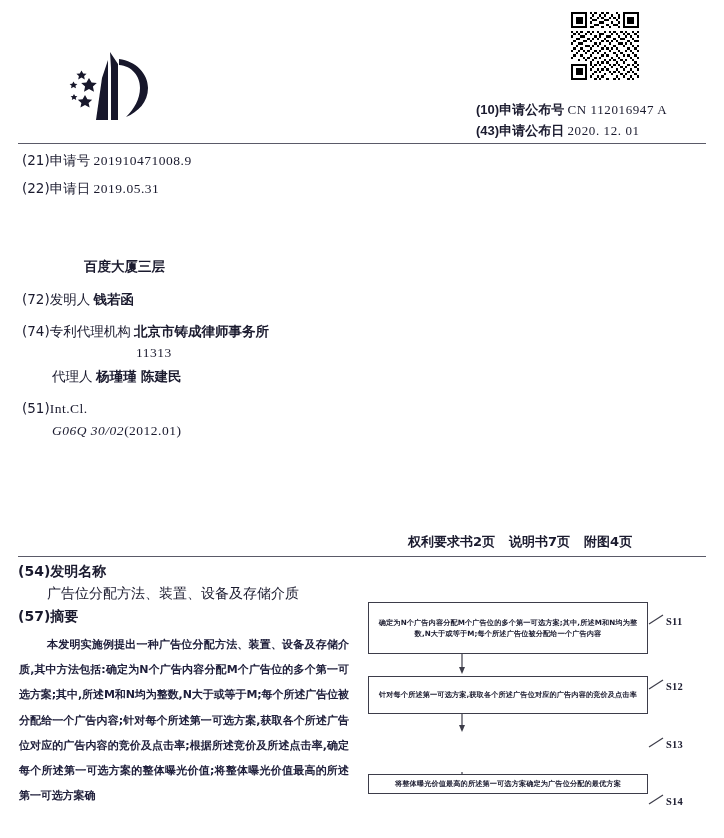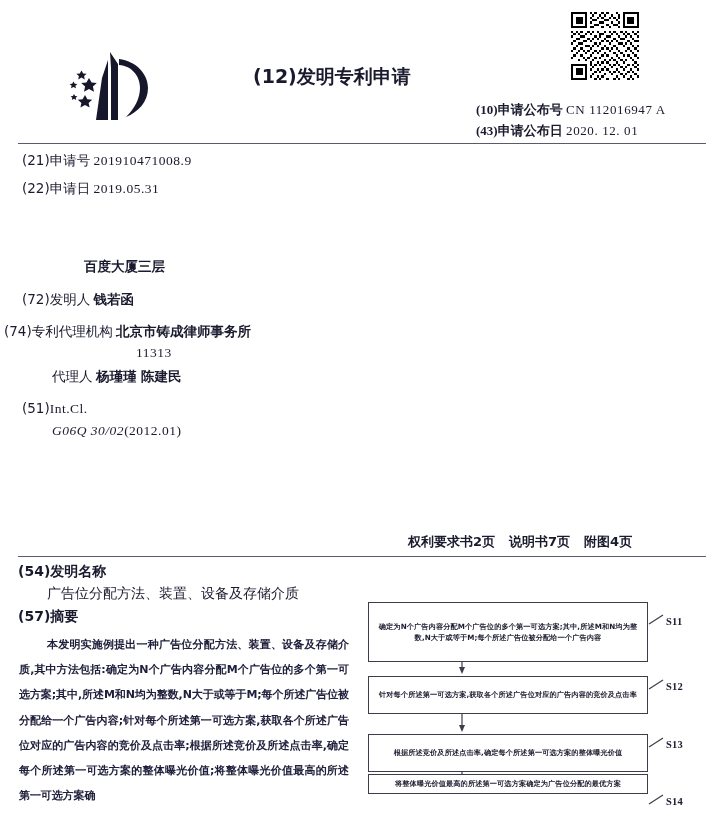--- a/index.html
+++ b/index.html
@@ -49,21 +49,21 @@
 
   
   #doc-kind {
     left: 253px; top: 64px;
     font-size: 19px;
   }
 
   
   #pub-no-line { left: 476px; top: 101px; font-size: 13.5px; }
   #pub-date-line { left: 476px; top: 122px; font-size: 13.5px; }
-  .fld-label { font-family: Liberation Serif, serif; font-weight: 700; font-size: 13px; }
+  .fld-label { font-family: Liberation Sans, sans-serif; font-weight: 700; font-size: 13px; }
   .fld-val { font-family: "Liberation Serif", "DejaVu Serif", serif; font-size: 13px; letter-spacing: .6px; }
 
   
   .hrule {
     position: absolute;
     left: 18px; width: 688px;
     height: 0;
     border-top: 1.6px solid #5a5a68;
   }
   #rule-top    { top: 143px; }
@@ -88,21 +88,21 @@
     font-family: "DejaVu Sans", "Liberation Sans", sans-serif;
     font-weight: 700;
   }
 
   #bib-appno    { left: 22px; top: 152px; }
   #bib-appdate  { left: 22px; top: 180px; }
   #bib-applicant{ left: 22px; top: 213px; }
   #bib-address1 { left: 52px; top: 236px; }
   #bib-address2 { left: 84px; top: 258px; }
   #bib-inventor { left: 22px; top: 291px; }
-  #bib-agency   { left: 4px; top: 323px; }
+  #bib-agency   { left: 22px; top: 323px; }
   #bib-agencyno { left: 136px; top: 345px; }
   #bib-agents   { left: 52px; top: 368px; }
   #bib-ipc-lbl  { left: 22px; top: 400px; }
   #bib-ipc-val  { left: 52px; top: 423px; font-style: italic; }
   #bib-ipc-val .ver { font-style: normal; }
 
   
   #page-counts {
     left: 408px; top: 533px;
     font-size: 13px;
@@ -156,21 +156,21 @@
   }
   .fc-text {
     font-family: "DejaVu Sans", "Liberation Sans", sans-serif;
     font-weight: 700;
     font-size: 7.2px;
     line-height: 11.4px;
     text-align: center;
     color: #1c1c30;
     letter-spacing: .1px;
   }
-  #fc-box-1 { top: 10px;  height: 60px; }
+  #fc-box-1 { top: 10px;  height: 52px; }
   #fc-box-2 { top: 84px;  height: 38px; }
   #fc-box-3 { top: 142px; height: 38px; }
   #fc-box-4 { top: 182px; height: 20px; }
 
   .fc-step {
     position: absolute;
     left: 311px;
     font-family: "Liberation Serif", "DejaVu Serif", serif;
     font-weight: 700;
     font-size: 10.5px;
@@ -441,23 +441,20 @@
       <path d="M52 12 L46 30 L40 72 L52 72 L52 22 Z"></path>
       <path d="M63 11 C80 13 92 26 92 40 C92 54 82 64 70 69 C78 61 84 51 84 40 C84 28 76 18 63 17 Z"></path>
       <path d="M33 30 l2.6 4.6 5.2 .5 -3.9 3.5 1.1 5.1 -5-2.7 -5 2.7 1.1 -5.1 -3.9 -3.5 5.2 -.5 Z"></path>
       <path d="M29 47 l2.4 4.2 4.8 .5 -3.6 3.2 1 4.7 -4.6 -2.5 -4.6 2.5 1 -4.7 -3.6 -3.2 4.8 -.5 Z"></path>
       <path d="M25.5 22.5 l1.7 3 3.4 .3 -2.5 2.3 .7 3.3 -3.3 -1.8 -3.3 1.8 .7 -3.3 -2.5 -2.3 3.4 -.3 Z"></path>
       <path d="M17.5 33.5 l1.3 2.3 2.6 .2 -2 1.8 .6 2.5 -2.5 -1.4 -2.5 1.4 .6 -2.5 -2 -1.8 2.6 -.2 Z"></path>
       <path d="M18 46 l1.1 2 2.3 .2 -1.7 1.6 .5 2.2 -2.2 -1.2 -2.2 1.2 .5 -2.2 -1.7 -1.6 2.3 -.2 Z"></path>
     </g>
   </svg>
 
-  <div class="abs-pos cn" id="doc-kind">
-    <span>(12)</span><span>发明专利申请</span>
-  </div>
 
   <div class="abs-pos" id="pub-no-line">
     <span class="fld-label">(10)</span><span class="fld-label">申请公布号</span>
     <span class="fld-val">CN 112016947 A</span>
   </div>
   <div class="abs-pos" id="pub-date-line">
     <span class="fld-label">(43)</span><span class="fld-label">申请公布日</span>
     <span class="fld-val">2020. 12. 01</span>
   </div>
 
@@ -544,23 +541,20 @@
     <div class="fc-box" id="fc-box-1">
       <span class="fc-text">确定为N个广告内容分配M个广告位的多个第一可选方案;其中,所述M和N均为整数,N大于或等于M;每个所述广告位被分配给一个广告内容</span>
     </div>
     <div class="fc-step" id="fc-step-1">S11</div>
 
     <div class="fc-box" id="fc-box-2">
       <span class="fc-text">针对每个所述第一可选方案,获取各个所述广告位对应的广告内容的竞价及点击率</span>
     </div>
     <div class="fc-step" id="fc-step-2">S12</div>
 
-    <div class="fc-box" id="fc-box-3">
-      <span class="fc-text">根据所述竞价及所述点击率,确定每个所述第一可选方案的整体曝光价值</span>
-    </div>
     <div class="fc-step" id="fc-step-3">S13</div>
 
     <div class="fc-box" id="fc-box-4">
       <span class="fc-text">将整体曝光价值最高的所述第一可选方案确定为广告位分配的最优方案</span>
     </div>
     <div class="fc-step" id="fc-step-4">S14</div>
 
   </div>
 
 </div>

